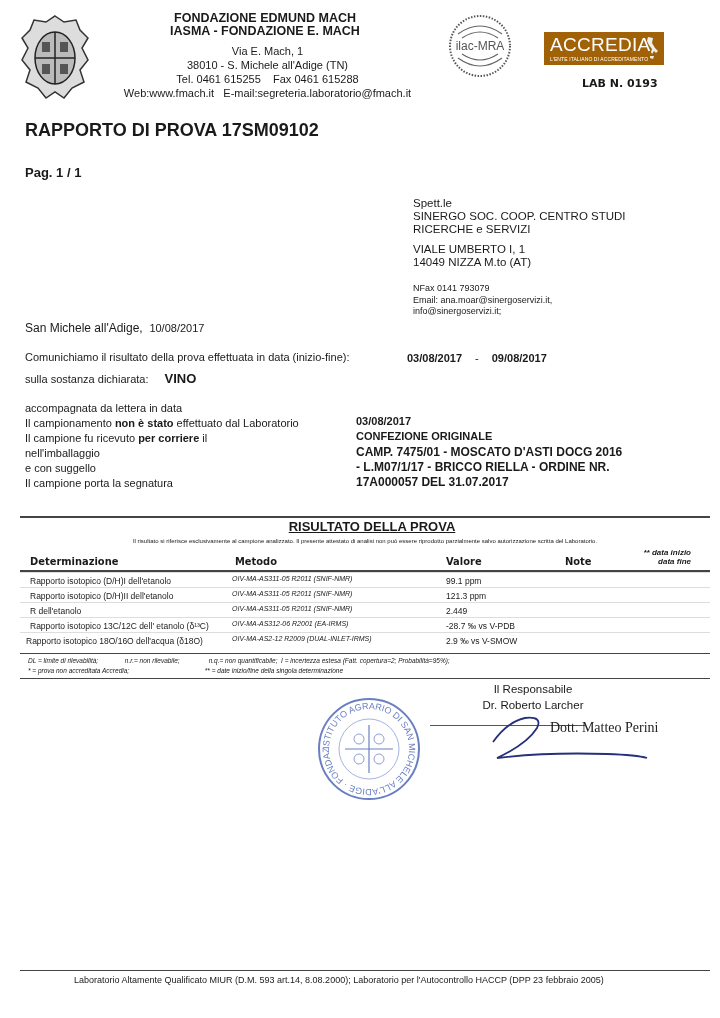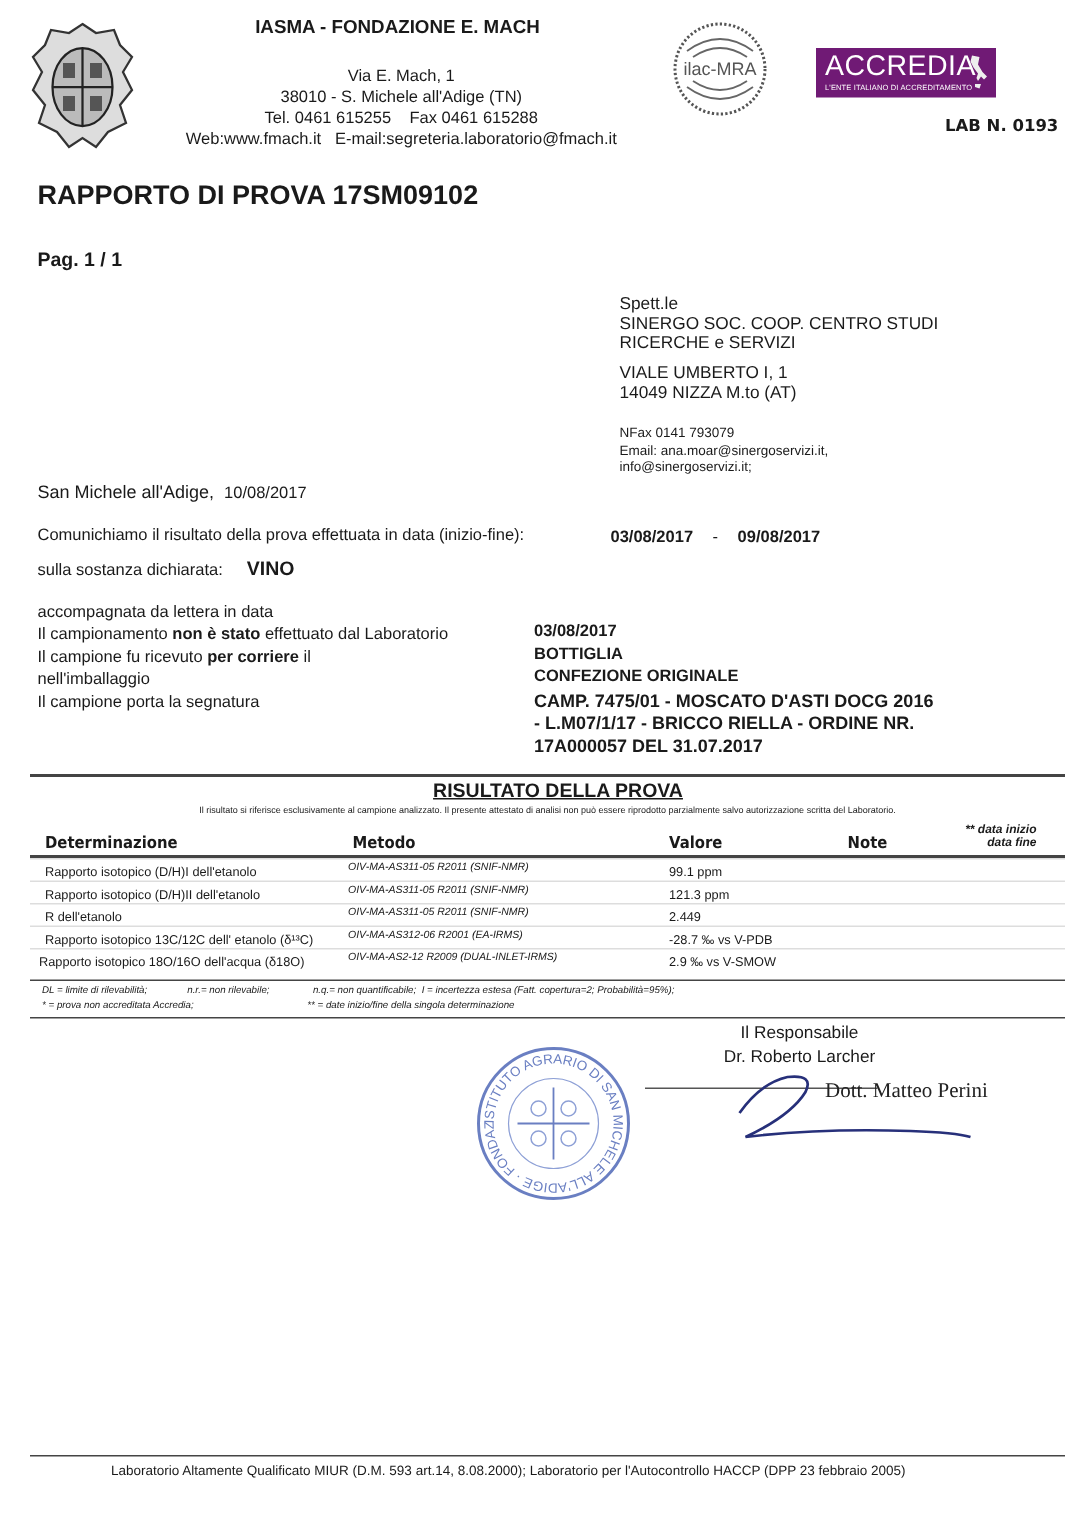--- a/index.html
+++ b/index.html
@@ -3,25 +3,25 @@
 <meta charset="utf-8">
 <style>
   html, body { margin: 0; padding: 0; background: #fff; }
   body { width: 720px; height: 1018px; position: relative; overflow: hidden;
          font-family: "Liberation Sans", sans-serif; color: #1a1a1a; }
   .abs { position: absolute; }
   .hdr-org { left: 120px; top: 12px; width: 290px; text-align: center; font-weight: bold; font-size: 12.5px; line-height: 13px; }
   .hdr-addr { left: 95px; top: 44px; width: 345px; text-align: center; font-size: 11px; line-height: 14px; }
   .crest { left: 18px; top: 12px; width: 74px; height: 88px; }
   .ilac { left: 448px; top: 14px; width: 64px; height: 64px; }
-  .accredia { left: 544px; top: 32px; width: 120px; height: 33px; background: #701a75; color: #fff; }
+  .accredia { left: 544px; top: 32px; width: 120px; height: 33px; background: #a16207; color: #fff; }
   .accredia .big { position: absolute; left: 6px; top: 2px; font-size: 19px; letter-spacing: 0.3px; }
   .accredia .small { position: absolute; left: 6px; top: 24px; font-size: 5px; letter-spacing: 0.1px; }
   .accredia .italy { position: absolute; right: 5px; top: 4px; width: 14px; height: 24px; }
-  .labno { left: 582px; top: 77px; font-weight: bold; font-size: 11px; font-family: "DejaVu Sans", sans-serif; margin-left: 48px; }
+  .labno { left: 582px; top: 77px; font-weight: bold; font-size: 11px; font-family: "DejaVu Sans", sans-serif; }
   .title { left: 25px; top: 120px; font-size: 18px; font-weight: bold; }
   .pag { left: 25px; top: 165px; font-size: 13px; font-weight: bold; text-align: right; }
   .recipient { left: 413px; top: 197px; font-size: 11.5px; line-height: 13px; }
   .recipient .gap { height: 7px; }
   .contacts { left: 413px; top: 283px; font-size: 9px; line-height: 11.5px; }
   .place { left: 25px; top: 321px; font-size: 12px; }
   .place .date { font-size: 11px; margin-top: 29px; }
   .communic { left: 25px; top: 351px; font-size: 11px; }
   .dates { left: 407px; top: 352px; font-size: 11px; font-weight: bold; }
   .dates .sep { display: inline-block; margin: 0 13px; font-weight: normal; }
@@ -57,20 +57,21 @@
     <line x1="37" y1="20" x2="37" y2="72" stroke="#222" stroke-width="1.5"></line>
     <line x1="17" y1="46" x2="57" y2="46" stroke="#222" stroke-width="1.5"></line>
     <rect x="24" y="30" width="8" height="10" fill="#555"></rect>
     <rect x="42" y="30" width="8" height="10" fill="#555"></rect>
     <rect x="24" y="52" width="8" height="10" fill="#555"></rect>
     <rect x="42" y="52" width="8" height="10" fill="#555"></rect>
   </svg>
 </div>
 
 <div class="abs hdr-org">
+  <div>FONDAZIONE EDMUND MACH</div>
   <div>IASMA - FONDAZIONE E. MACH</div>
 </div>
 <div class="abs hdr-addr">
   <div>Via E. Mach, 1</div>
   <div>38010 - S. Michele all'Adige (TN)</div>
   <div><span>Tel. 0461 615255</span>&nbsp;&nbsp;&nbsp;&nbsp;<span>Fax 0461 615288</span></div>
   <div><span>Web:www.fmach.it</span>&nbsp;&nbsp;&nbsp;<span>E-mail:segreteria.laboratorio@fmach.it</span></div>
 </div>
 
 <div class="abs ilac">
@@ -121,26 +122,26 @@
 </div>
 <div class="abs substance">
   <span>sulla sostanza dichiarata:</span><b>VINO</b>
 </div>
 
 <div class="abs leftlist">
   <div>accompagnata da lettera in data</div>
   <div><span>Il campionamento </span><b>non è stato</b><span> effettuato dal Laboratorio</span></div>
   <div><span>Il campione fu ricevuto </span><b>per corriere</b><span> il</span></div>
   <div>nell'imballaggio</div>
+  <div>e con suggello</div>
   <div>Il campione porta la segnatura</div>
 </div>
 <div class="abs rightlist">
   <div style="height:15px"></div>
   <div>03/08/2017</div>
-  <div>BOTTIGLIA</div>
   <div>CONFEZIONE ORIGINALE</div>
   <div class="camp">CAMP. 7475/01 - MOSCATO D'ASTI DOCG 2016</div>
   <div class="camp">- L.M07/1/17 - BRICCO RIELLA - ORDINE NR.</div>
   <div class="camp">17A000057 DEL 31.07.2017</div>
 </div>
 
 <div class="abs hr" style="left:20px; top:516px; width:690px;"></div>
 
 <div class="abs res-title">RISULTATO DELLA PROVA</div>
 <div class="abs disclaimer">Il risultato si riferisce esclusivamente al campione analizzato.  Il presente attestato di analisi non può essere riprodotto parzialmente salvo autorizzazione scritta del Laboratorio.</div>

